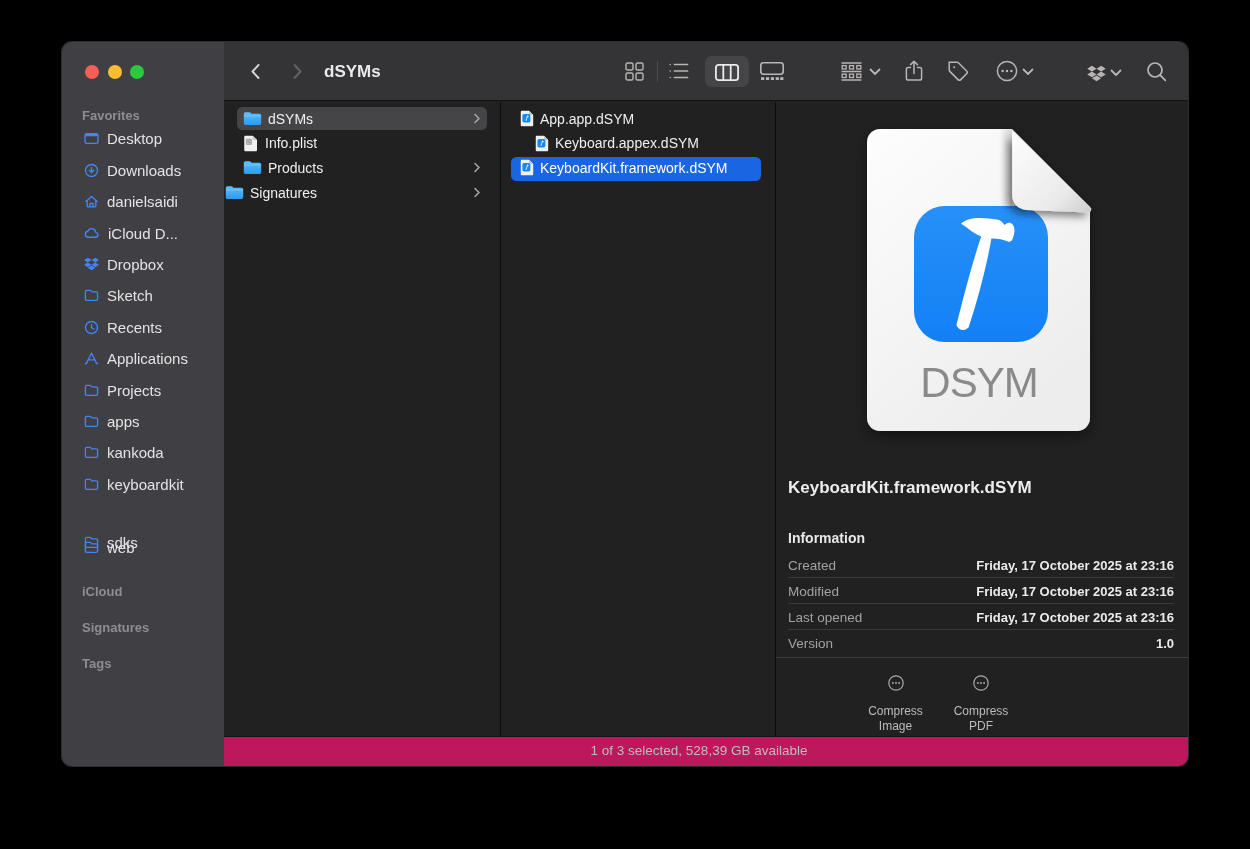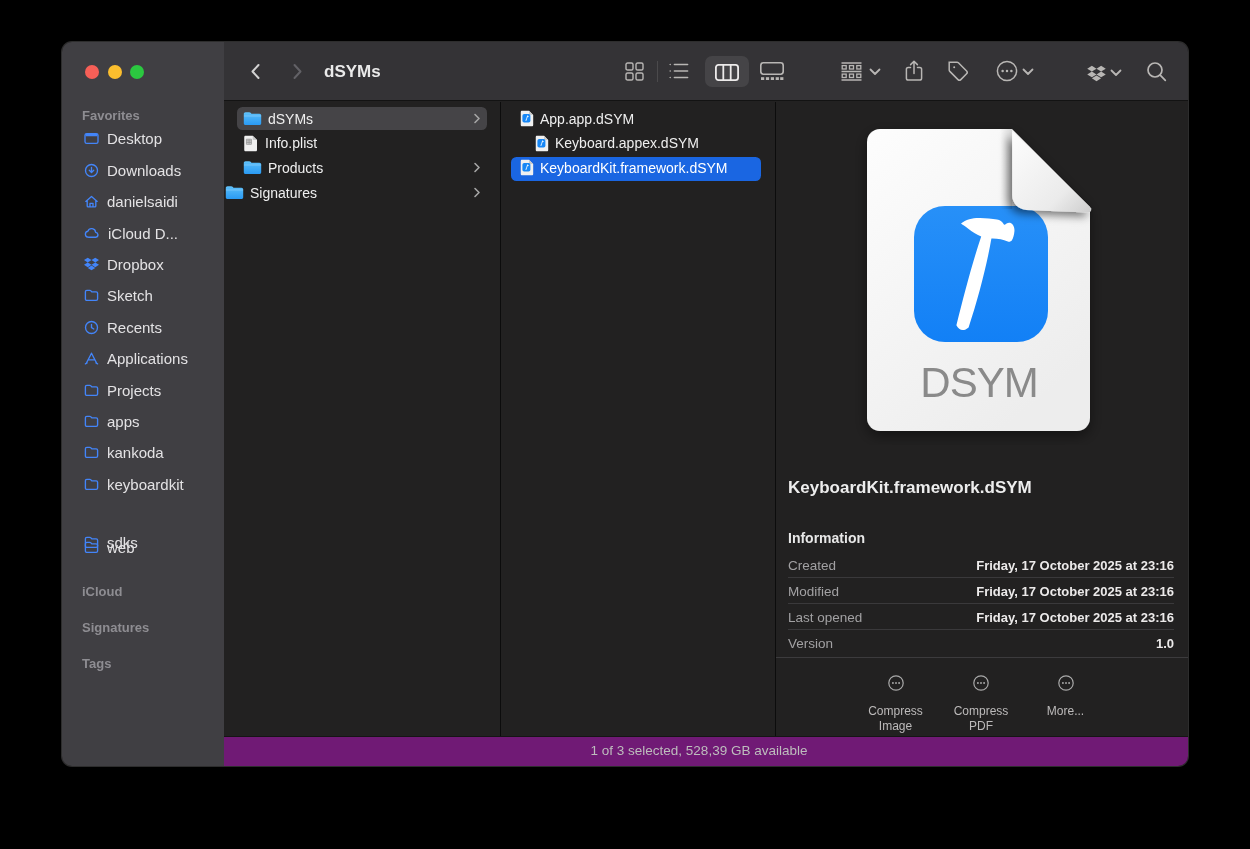--- a/index.html
+++ b/index.html
@@ -31,21 +31,21 @@
   
   #pvname { position:absolute; left:564px; top:376px; font-size:17px; font-weight:bold; color:#ededed; }
   .pvsub { position:absolute; left:564px; top:401px; font-size:15.5px; color:#9b9b9b; }
   .pvh { position:absolute; left:564px; top:428px; font-size:14px; font-weight:bold; color:#e8e8e8; }
   .plabel { position:absolute; left:564px; font-size:13.5px; color:#a2a1a3; }
   .pval { position:absolute; right:14px; font-size:13px; font-weight:bold; color:#eceaea; }
   .psep { position:absolute; left:564px; width:386px; height:1px; background:#3a393b; }
   .pbtn { position:absolute; width:110px; text-align:center; font-size:12px; color:#bcbaba; line-height:15px; }
   .pbtn svg { display:block; margin:0 auto 12.5px; }
   
-  #status { position:absolute; left:162px; right:0; bottom:0; height:30px; background:#701a75; border-top:1px solid #151515;
+  #status { position:absolute; left:162px; right:0; bottom:0; height:30px; background:#be185d; border-top:1px solid #151515;
     text-align:center; line-height:28px; font-size:13.5px; color:#bdbdbd; padding-right:14px; }
 </style>
 </head>
 <body>
 <div id="win">
   <div id="sidebar">
     <div class="tl" style="left:23px; background:#f65f57;"></div>
     <div class="tl" style="left:45.6px; background:#fbbe2e;"></div>
     <div class="tl" style="left:68.2px; background:#2bc840;"></div>
     <div class="sbhead" style="top:65.5px;">Favorites</div>
@@ -342,23 +342,15 @@
           </g>
         </svg>Compress<br>Image</div>
     <div class="pbtn" style="left:702px; top:573px;"><svg width="16" height="16" viewBox="0 0 16 16">
           <circle cx="8" cy="8" r="7.2" fill="none" stroke="#a9a9a9" stroke-width="1.2"></circle>
           <g fill="#a9a9a9">
             <circle cx="4.9" cy="8" r="0.95"></circle>
             <circle cx="8" cy="8" r="0.95"></circle>
             <circle cx="11.1" cy="8" r="0.95"></circle>
           </g>
         </svg>Compress<br>PDF</div>
-    <div class="pbtn" style="left:786.5px; top:573px;"><svg width="16" height="16" viewBox="0 0 16 16">
-          <circle cx="8" cy="8" r="7.2" fill="none" stroke="#a9a9a9" stroke-width="1.2"></circle>
-          <g fill="#a9a9a9">
-            <circle cx="4.9" cy="8" r="0.95"></circle>
-            <circle cx="8" cy="8" r="0.95"></circle>
-            <circle cx="11.1" cy="8" r="0.95"></circle>
-          </g>
-        </svg>More...</div>
   </div>
   <div id="status">1 of 3 selected, 528,39 GB available</div>
 </div>
 
 </body></html>

